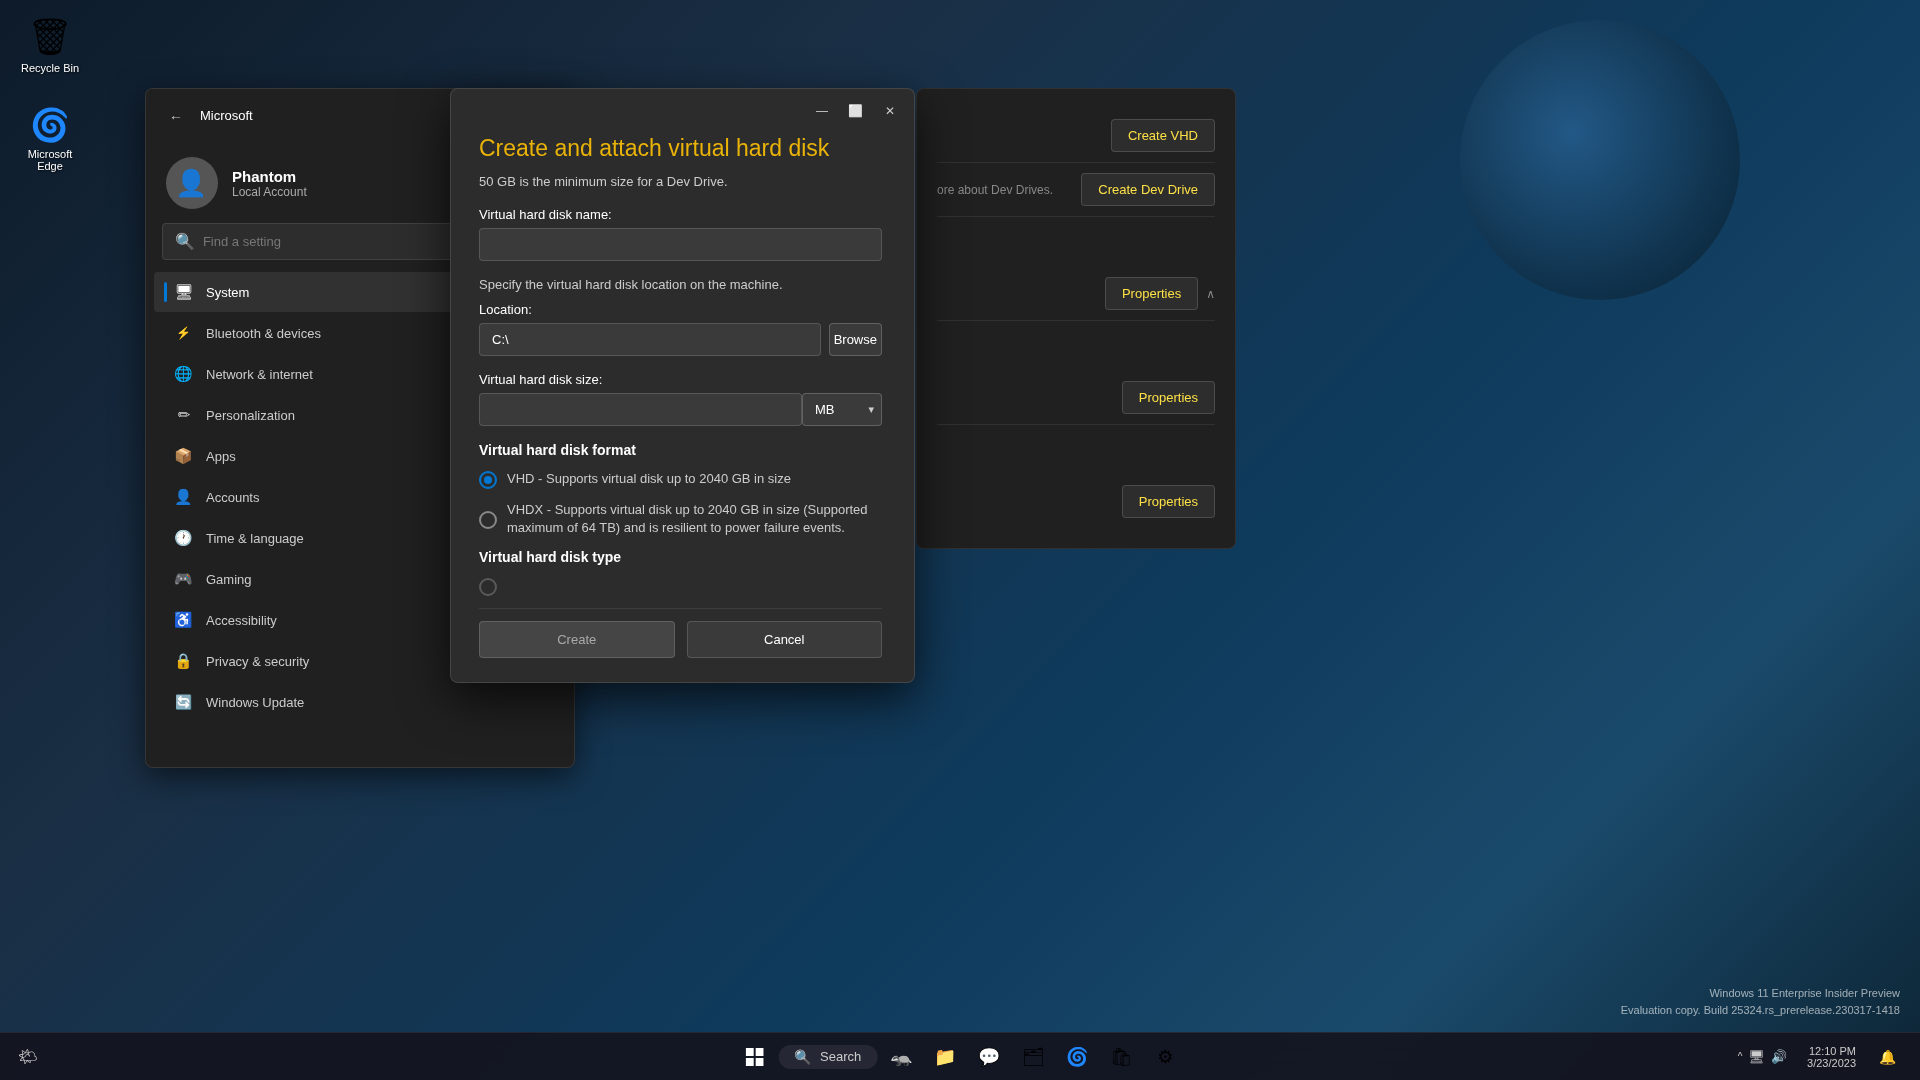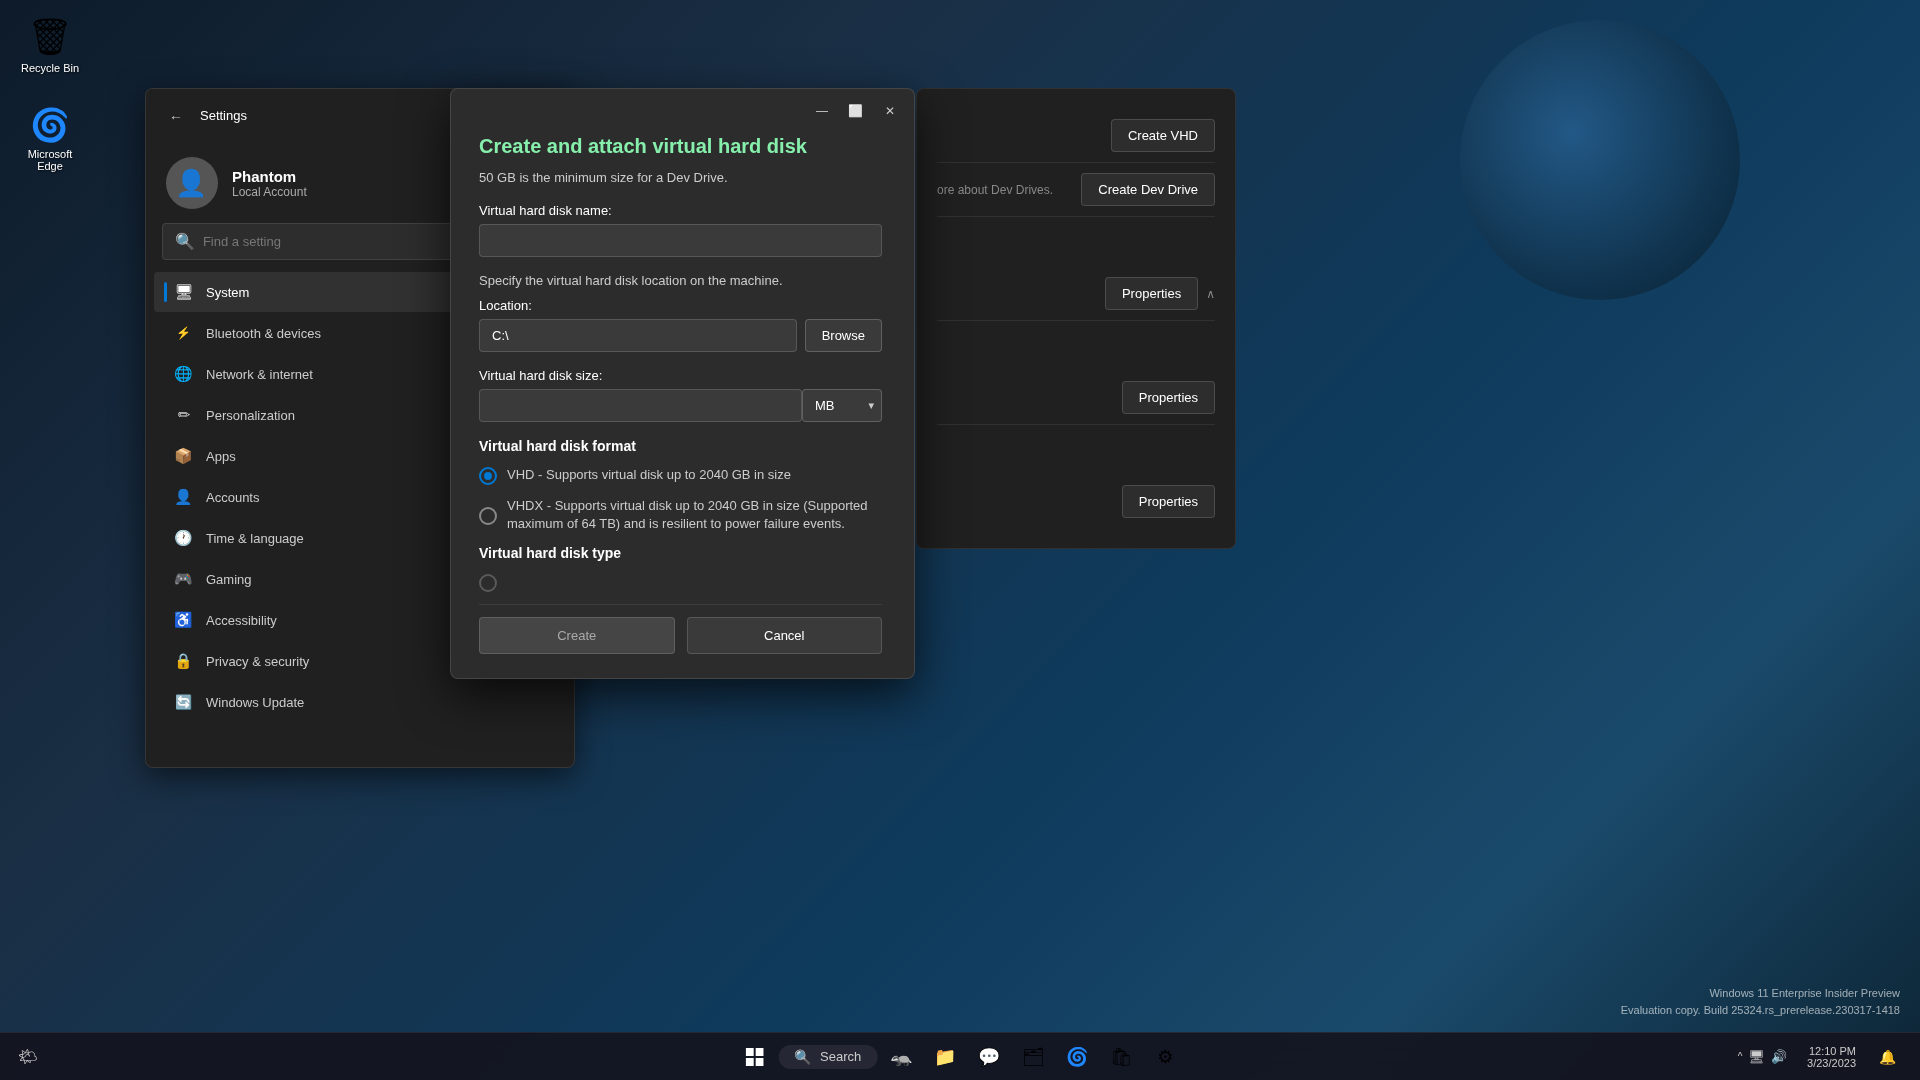--- a/index.html
+++ b/index.html
@@ -321,23 +321,23 @@
       cursor: pointer;
       font-size: 12px;
       color: #ccc;
     }
 
     .dialog-body {
       padding: 10px 28px 24px;
     }
 
     .dialog-title {
-      color: #86efac;
-      font-size: 20px;
-      font-weight: 700;
+      color: #eab308;
+      font-size: 23px;
+      font-weight: 400;
       margin-bottom: 12px;
     }
 
     .dialog-subtitle {
       color: #ccc;
       font-size: 13px;
       margin-bottom: 18px;
     }
 
     .form-label {
@@ -373,21 +373,21 @@
       padding: 8px 12px;
       color: #fff;
       font-size: 13px;
       outline: none;
     }
 
     .browse-btn {
       background: #3a3a3a;
       border: 1px solid rgba(255,255,255,0.2);
       border-radius: 4px;
-      padding: 8px 16px;
+      padding: 8px 4px;
       color: #fff;
       font-size: 13px;
       cursor: pointer;
       white-space: nowrap;
     }
 
     .size-row {
       display: flex;
       margin-bottom: 16px;
     }
@@ -521,21 +521,21 @@
       font-size: 13px;
       z-index: 10;
       overflow: hidden;
     }
 
     .panel-action-btn {
       background: #2d2d2d;
       border: 1px solid rgba(255,255,255,0.15);
       border-radius: 4px;
       padding: 8px 16px;
-      color: #ffffff;
+      color: #fde047;
       font-size: 13px;
       cursor: pointer;
       white-space: nowrap;
     }
 
     .panel-row {
       display: flex;
       justify-content: space-between;
       align-items: center;
       padding: 10px 0;
@@ -574,21 +574,21 @@
   <div class="desktop-icon edge-icon">
     <div class="desktop-icon-img" style="font-size:32px;">🌀</div>
     <div class="desktop-icon-label">Microsoft Edge</div>
   </div>
 
   <div class="settings-window">
 
     <div class="settings-titlebar">
       <div class="settings-title-left">
         <div class="back-btn">←</div>
-        <span class="settings-title-text">Settings</span>
+        <span class="settings-title-text">Microsoft</span>
       </div>
       <div style="display:flex;gap:2px;">
         <div class="win-btn">—</div>
         <div class="win-btn">⬜</div>
         <div class="win-btn close">✕</div>
       </div>
     </div>
 
     <div class="settings-content">
 

